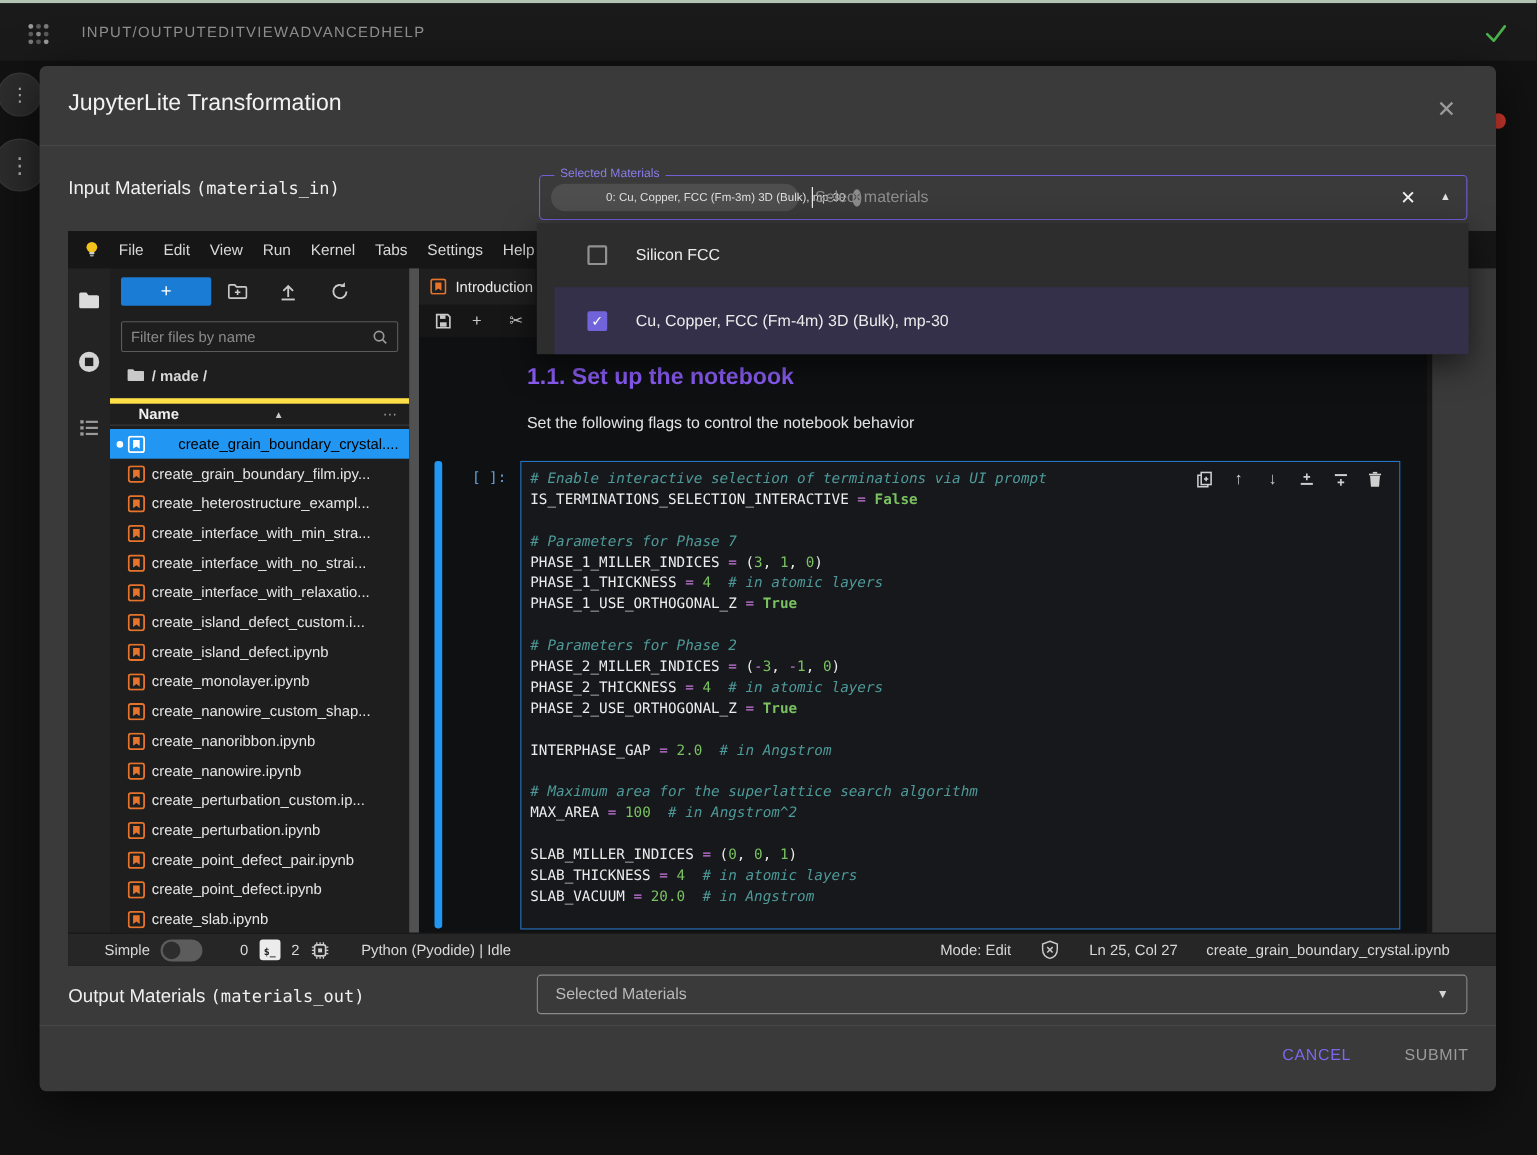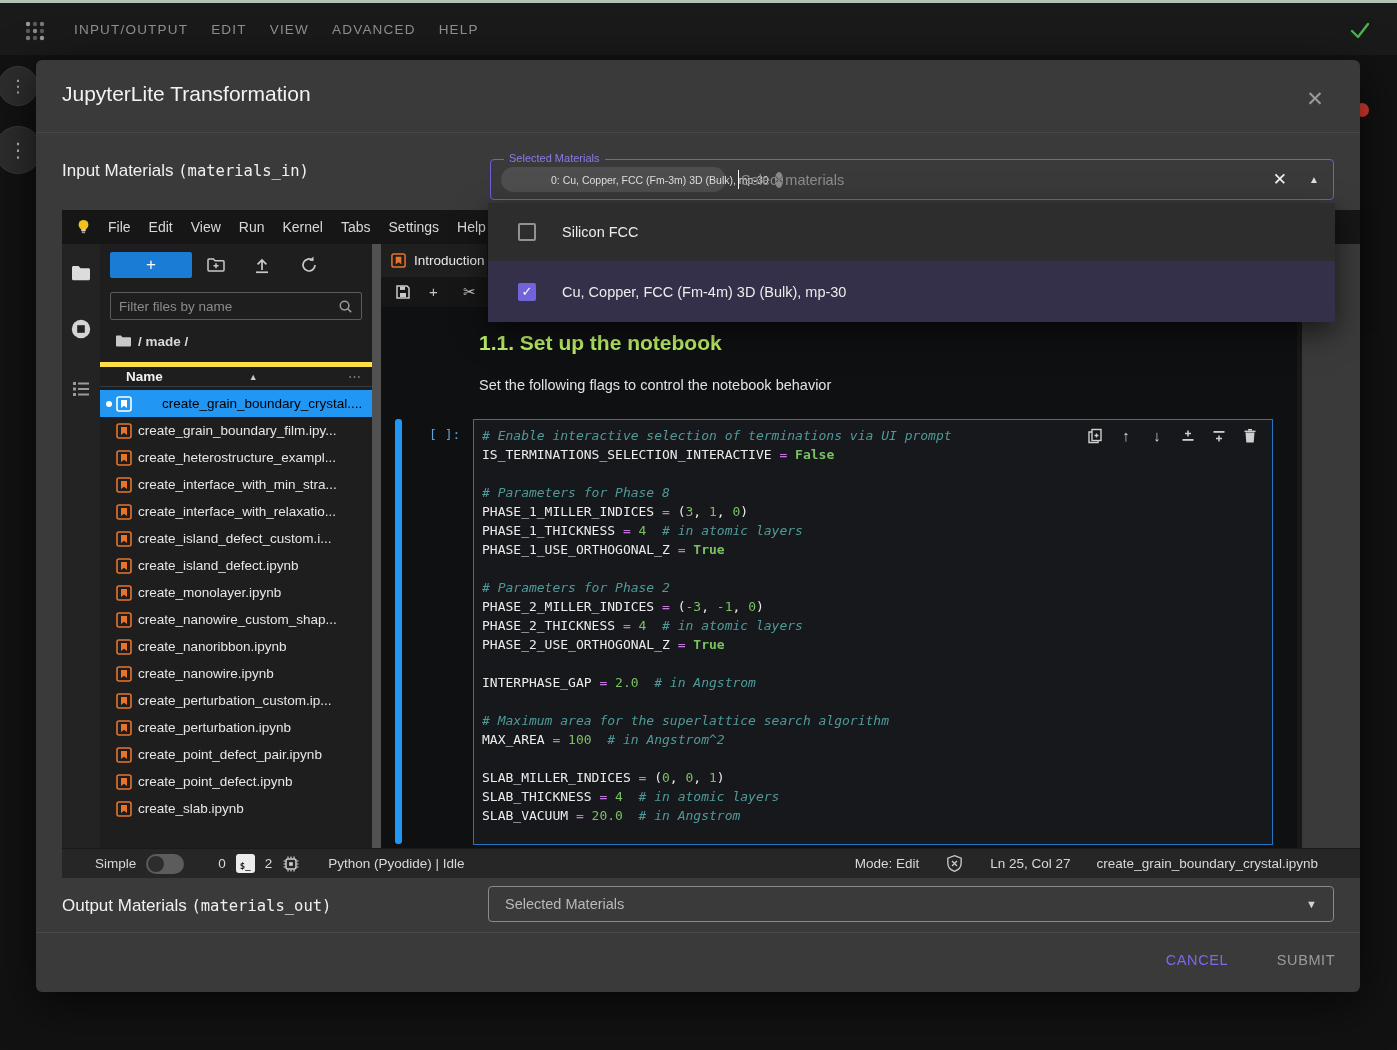--- a/index.html
+++ b/index.html
@@ -5,21 +5,21 @@
   * { margin:0; padding:0; box-sizing:border-box; }
   html,body { width:1397px; height:1050px; background:#141414; overflow:hidden;
               font-family:"Liberation Sans", sans-serif; }
   .abs { position:absolute; }
   #screen { position:relative; width:1397px; height:1050px; background:#121212; }
 
   
   #top-strip { left:0; top:0; width:1397px; height:3px; background:#b4c4b4; }
   #topbar { left:0; top:3px; width:1397px; height:52px; background:#1a1a1a; display:flex; align-items:center; }
   #topbar-logo { position:absolute; left:24px; top:17px; width:22px; height:22px; }
-  #topbar-menu { display:flex; gap:23px; margin-left:74px; }
+  #topbar-menu { display:flex; margin-left:74px; }
   .topmenu-item { color:#909090; font-size:13.5px; letter-spacing:1.2px; cursor:pointer; }
   #top-check { position:absolute; left:1348px; top:15px; width:24px; height:24px; }
 
   
   .side-circle { background:#2d2d2d; border:1px solid #3a3a3a; border-radius:50%;
                  color:#b9b9b9; display:flex; align-items:center; justify-content:center; font-size:17px; }
   #side-circle-1 { left:-2px; top:66px; width:40px; height:40px; }
   #side-circle-2 { left:-6px; top:126px; width:48px; height:48px; font-size:20px; }
   #red-dot { left:1355px; top:103px; width:14px; height:14px; border-radius:50%; background:#e03c31; }
 
@@ -45,21 +45,21 @@
   #mat-chip-text { font-size:10.5px; color:#dedede; white-space:nowrap;padding-left:40px; }
   #mat-chip-delete { width:16px; height:16px; border-radius:50%; background:#8a8a8a; color:#3e3e3e;
                      font-size:10px; display:flex; align-items:center; justify-content:center; margin-left:6px; cursor:pointer; }
   #mat-caret-cursor { width:1px; height:19px; background:#ffffff; margin-left:12px; }
   #mat-placeholder { font-size:14.5px; color:#8d8d8d; margin-left:2px; }
   #mat-clear { margin-left:auto; color:#f0f0f0; font-size:17px; cursor:pointer; }
   #mat-dd-caret { margin-left:22px; color:#e0e0e0; font-size:10px; cursor:pointer; }
 
   
   #mat-menu { left:488px; top:203px; width:847px; height:119px; background:#2d2d2d;
-              box-shadow:0 10px 28px rgba(0,0,0,.6); z-index:30; }
+              box-shadow:0 10px 28px rgba(0,0,0,.6); z-index:30;padding-left:16px; }
   .mat-option { height:58px; display:flex; align-items:center; padding-left:30px; cursor:pointer; }
   .mat-option.checked { height:61px; background:#343049; }
   .cbx { width:18px; height:18px; border-radius:2px; flex:0 0 18px; }
   .cbx.off { border:2px solid #929292; }
   .cbx.on { background:#7163da; color:#fff; font-size:13px; display:flex; align-items:center; justify-content:center; }
   .mat-option-label { margin-left:26px; font-size:14.5px; color:#ececec; }
 
   
   #jupyter { left:26px; top:150px; width:1298px; height:668px; background:#181818; }
   #jl-menubar { left:0; top:0; width:1298px; height:34px; background:#161616; display:flex;
@@ -100,21 +100,21 @@
 
   #jl-notebook { left:319px; top:0; width:916px; height:604px; background:#0f1012; }
   #nb-tabbar { left:0; top:0; width:916px; height:33px; background:#161616; border-bottom:1px solid #2a2a2a; }
   #nb-tab { position:absolute; left:0; top:0; width:106px; height:33px; background:#1f1f1f;
             display:flex; align-items:center; padding-left:10px; gap:8px; cursor:pointer; }
   #nb-tab-label { color:#eaeaea; font-size:13.5px;text-align:right; }
   #nb-toolbar { left:0; top:33px; width:916px; height:30px; background:#161616; display:flex; align-items:center;
                 gap:18px; padding-left:14px; }
   .nbt-icon { width:16px; height:16px; color:#c9c9c9; font-size:15px; line-height:16px; cursor:pointer; }
   #nb-content { left:0; top:63px; width:916px; height:541px; background:#0f1012; overflow:hidden; }
-  #md-heading { left:98px; top:24px; font-size:21px; font-weight:bold; color:#bef264; }
+  #md-heading { left:98px; top:24px; font-size:21px; font-weight:bold; color:#8b5cf6; }
   #md-para { left:98px; top:70px; font-size:14.5px; color:#e2e2e2; }
 
   #cell-collapser { left:14px; top:112px; width:7px; height:425px; background:#2196f3; border-radius:3px; cursor:pointer; }
   #cell-prompt { left:48px; top:120px; font-family:"DejaVu Sans Mono", monospace; font-size:13px; color:#64a0d8; }
   #cell-editor { left:92px; top:112px; width:800px; height:426px; border:1px solid #2573c2; background:#17181b;
                  padding:6px 0 0 8px; }
   .cline { font-family:"DejaVu Sans Mono", monospace; font-size:13px; line-height:19px; white-space:pre; }
   .tok-c { color:#4e9a9a; font-style:italic; }
   .tok-v { color:#ececec; }
   .tok-o { color:#c678dd; }
@@ -308,20 +308,28 @@
                   <path d="M5 4h6v8L8 9.8 5 12z" fill="#e8742c"></path>
                 </svg>
                 <span class="fname">create_interface_with_min_stra...</span>
               </div>
               <div class="frow">
                 <span class="fdot" style="visibility: hidden;"></span>
                 <svg class="fic" viewBox="0 0 16 16">
                   <rect x="1" y="1" width="14" height="14" rx="2" fill="none" stroke="#e8742c" stroke-width="1.6"></rect>
                   <path d="M5 4h6v8L8 9.8 5 12z" fill="#e8742c"></path>
                 </svg>
+                <span class="fname">create_interface_with_no_strai...</span>
+              </div>
+              <div class="frow">
+                <span class="fdot" style="visibility: hidden;"></span>
+                <svg class="fic" viewBox="0 0 16 16">
+                  <rect x="1" y="1" width="14" height="14" rx="2" fill="none" stroke="#e8742c" stroke-width="1.6"></rect>
+                  <path d="M5 4h6v8L8 9.8 5 12z" fill="#e8742c"></path>
+                </svg>
                 <span class="fname">create_interface_with_relaxatio...</span>
               </div>
               <div class="frow">
                 <span class="fdot" style="visibility: hidden;"></span>
                 <svg class="fic" viewBox="0 0 16 16">
                   <rect x="1" y="1" width="14" height="14" rx="2" fill="none" stroke="#e8742c" stroke-width="1.6"></rect>
                   <path d="M5 4h6v8L8 9.8 5 12z" fill="#e8742c"></path>
                 </svg>
                 <span class="fname">create_island_defect_custom.i...</span>
               </div>
@@ -455,21 +463,21 @@
                 <svg class="ct-icon" viewBox="0 0 16 16">
                   <path d="M3.5 4.5h9l-.8 10h-7.4z" fill="#cfcfcf"></path>
                     <rect x="2.5" y="2.6" width="11" height="1.5" fill="#cfcfcf"></rect>
                     <rect x="6" y="1" width="4" height="1.6" fill="#cfcfcf"></rect>
                 </svg>
               </div>
               <div id="code-lines">
                   <div class="cline"><span class="tok-c"># Enable interactive selection of terminations via UI prompt</span></div>
                   <div class="cline"><span class="tok-v">IS_TERMINATIONS_SELECTION_INTERACTIVE </span><span class="tok-o">= </span><span class="tok-k">False</span></div>
                   <div class="cline">&nbsp;</div>
-                  <div class="cline"><span class="tok-c"># Parameters for Phase 8</span></div>
+                  <div class="cline"><span class="tok-c"># Parameters for Phase 7</span></div>
                   <div class="cline"><span class="tok-v">PHASE_1_MILLER_INDICES </span><span class="tok-o">= </span><span class="tok-p">(</span><span class="tok-n">3</span><span class="tok-p">, </span><span class="tok-n">1</span><span class="tok-p">, </span><span class="tok-n">0</span><span class="tok-p">)</span></div>
                   <div class="cline"><span class="tok-v">PHASE_1_THICKNESS </span><span class="tok-o">= </span><span class="tok-n">4</span><span class="tok-c">  # in atomic layers</span></div>
                   <div class="cline"><span class="tok-v">PHASE_1_USE_ORTHOGONAL_Z </span><span class="tok-o">= </span><span class="tok-k">True</span></div>
                   <div class="cline">&nbsp;</div>
                   <div class="cline"><span class="tok-c"># Parameters for Phase 2</span></div>
                   <div class="cline"><span class="tok-v">PHASE_2_MILLER_INDICES </span><span class="tok-o">= </span><span class="tok-p">(</span><span class="tok-o">-</span><span class="tok-n">3</span><span class="tok-p">, </span><span class="tok-o">-</span><span class="tok-n">1</span><span class="tok-p">, </span><span class="tok-n">0</span><span class="tok-p">)</span></div>
                   <div class="cline"><span class="tok-v">PHASE_2_THICKNESS </span><span class="tok-o">= </span><span class="tok-n">4</span><span class="tok-c">  # in atomic layers</span></div>
                   <div class="cline"><span class="tok-v">PHASE_2_USE_ORTHOGONAL_Z </span><span class="tok-o">= </span><span class="tok-k">True</span></div>
                   <div class="cline">&nbsp;</div>
                   <div class="cline"><span class="tok-v">INTERPHASE_GAP </span><span class="tok-o">= </span><span class="tok-n">2.0</span><span class="tok-c">  # in Angstrom</span></div>

